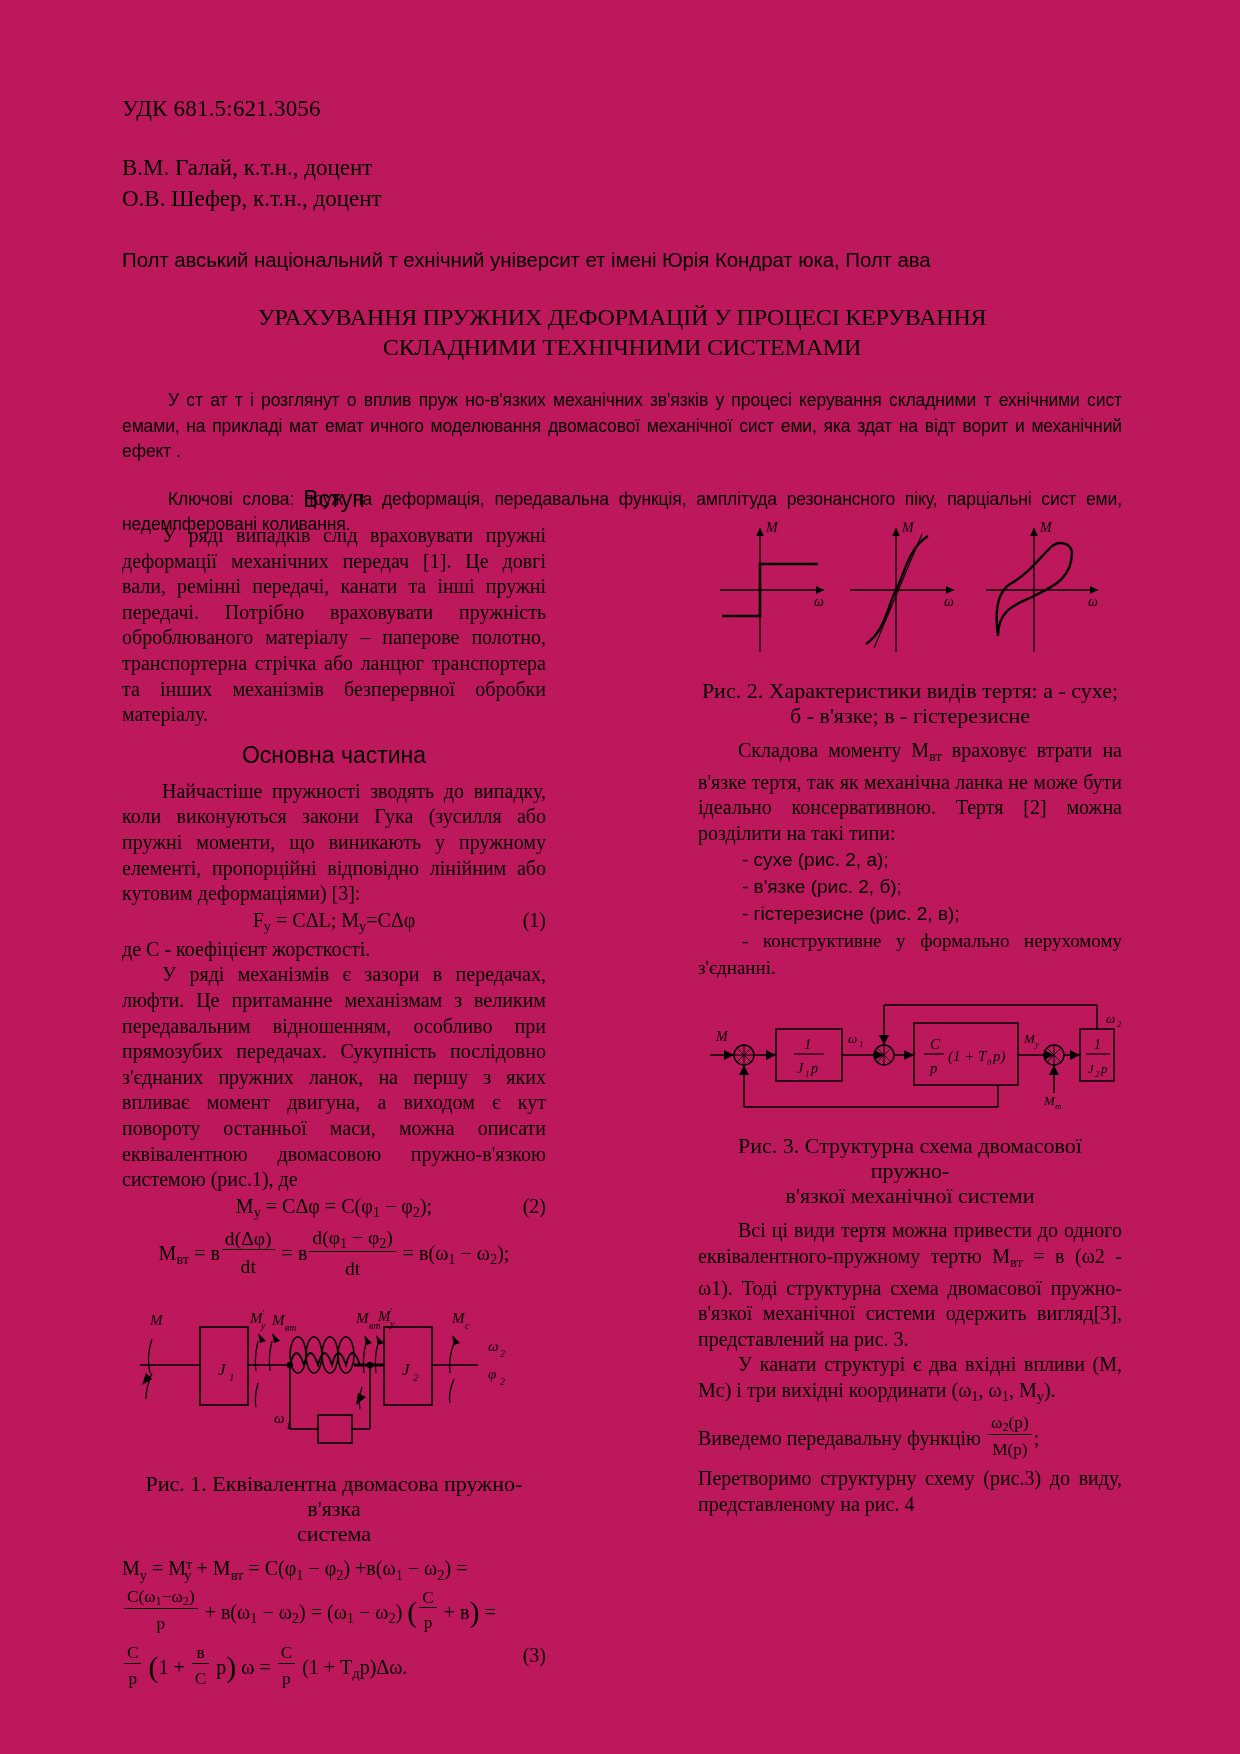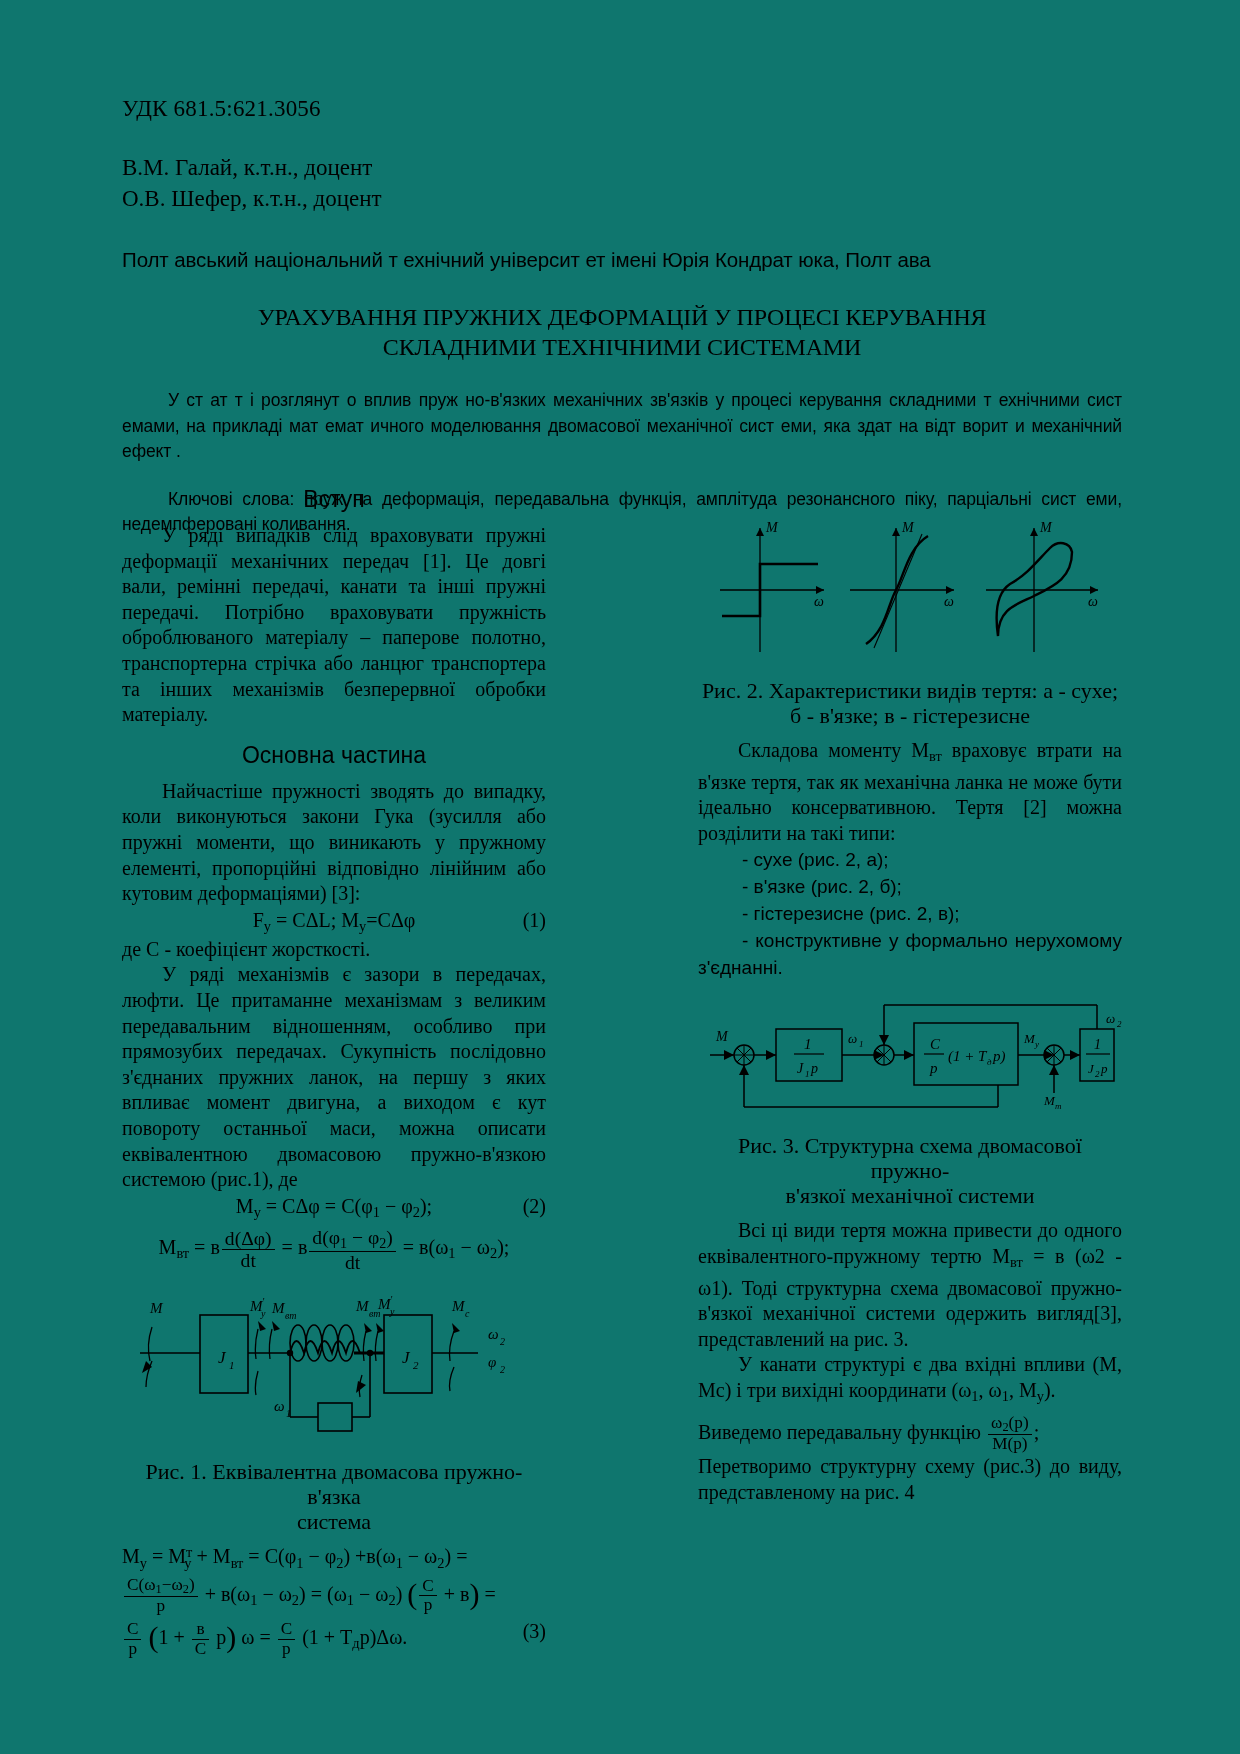--- a/index.html
+++ b/index.html
@@ -5,21 +5,21 @@
 <style>
   html, body {
     margin: 0;
     padding: 0;
     background: #ffffff;
   }
   .page {
     position: relative;
     width: 1240px;
     height: 1754px;
-    background: #0f766e;
+    background: #be185d;
     margin: 0 auto;
     overflow: hidden;
     font-family: "Liberation Serif", "DejaVu Serif", serif;
     color: #000000;
   }
   .content {
     position: absolute;
     left: 122px;
     top: 96px;
     width: 1000px;
@@ -127,21 +127,21 @@
 
   .frac {
     display: inline-block;
     vertical-align: middle;
     text-align: center;
     font-size: 0.98em;
     line-height: 1.08;
     margin: 0 2px;
   }
   .frac .num { display: block; padding: 0 3px; }
-  .frac .den { display: block; border-top: 1.2px solid #000; padding: 0 3px; }
+  .frac .den { display: block; border-top: 1.2px solid #000; padding: 6px 3px; }
   .frac.small { font-size: 0.86em; }
 
   .caption {
     font-size: 22px;
     text-align: center;
     line-height: 25px;
     margin: 8px 0 10px 0;
   }
 
   .bullets {
@@ -362,21 +362,21 @@
 
       <p class="body">
         <span>Складова моменту M</span><sub>вт</sub><span> враховує втрати на в'язке тертя, так як механічна ланка не може бути ідеально консервативною. Тертя [2] можна розділити на такі типи:</span>
       </p>
 
       <ul class="bullets">
         <li>- сухе (рис. 2, а);</li>
         <li>- в'язке (рис. 2, б);</li>
         <li>- гістерезисне (рис. 2, в);</li>
       </ul>
-      <p class="body" style="font-family:Liberation Sans, sans-serif;font-size:19px;line-height:27px;text-indent:44px;margin-top:0;">- конструктивне у формально нерухомому з'єднанні.</p>
+      <p class="body" style="font-family:Liberation Serif, serif;font-size:19px;line-height:27px;text-indent:44px;margin-top:0;">- конструктивне у формально нерухомому з'єднанні.</p>
 
       <div class="fig" style="margin-top:16px;">
         <svg width="424" height="128" viewBox="0 0 424 128" xmlns="http://www.w3.org/2000/svg">
           <g stroke="#000" fill="none" stroke-width="1.5">
 
             <line x1="12" y1="58" x2="36" y2="58"></line>
             <circle cx="46" cy="58" r="10"></circle>
             <line x1="36" y1="58" x2="56" y2="58" stroke-width="1"></line>
             <line x1="46" y1="48" x2="46" y2="68" stroke-width="1"></line>
             <line x1="39" y1="51" x2="53" y2="65" stroke-width="1"></line>

